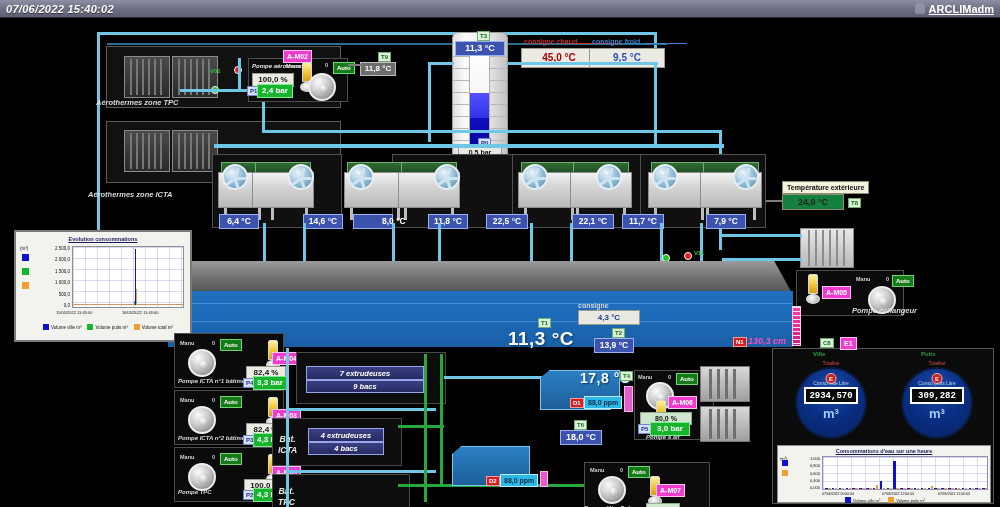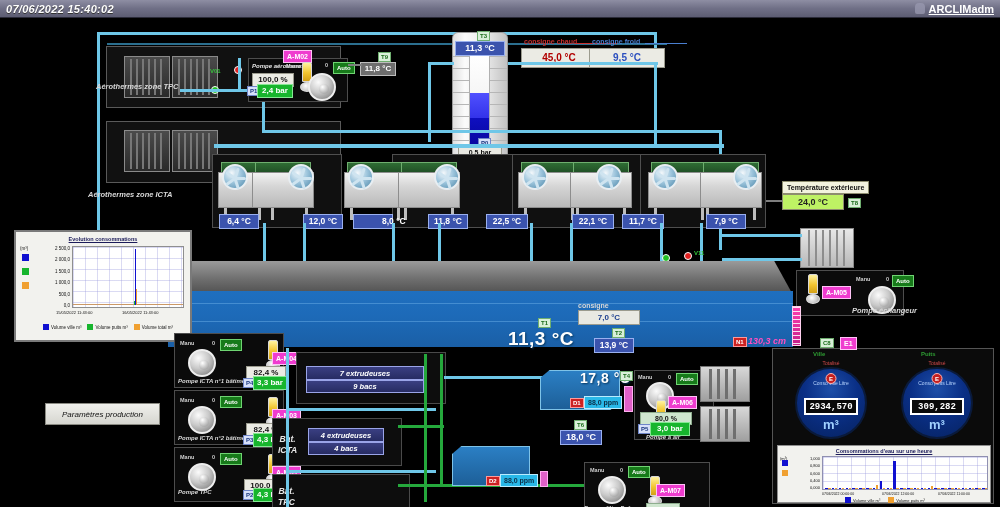--- a/index.html
+++ b/index.html
@@ -37,21 +37,21 @@
   .pipe.green { background:#25a83c; }
 
   
   .vbox {
     position:absolute; font-size:8px; font-weight:bold; color:#fff;
     background:#3a4fa8; border:1px solid #8aa0e8; text-align:center;
     padding:2px 3px; white-space:nowrap; line-height:1;
   }
   .vbox.temp { background:#3b53ad; border-color:#9ab0ef; font-size:8.5px; }
   .vbox.grey { background:#6e6e6e; border-color:#bdbdbd; }
-  .vbox.cream { background:#bef264; color:#222; border-color:#8d8d6f; }
+  .vbox.cream { background:#15803d; color:#222; border-color:#8d8d6f; }
   .vbox.white { background:#ebebe4; color:#b10000; border-color:#9b9b8e; }
   .vbox.whiteblue { background:#ebebe4; color:#2b4fbf; border-color:#9b9b8e; }
   .vbox.green { background:#17b52d; color:#fff; border:1px solid #84e793; }
   .vbox.pink { background:#e060c8; color:#fff; border:1px solid #ffb0f0; font-size:7px;}
   .vbox.pinkmag { background:#ef3ccf; color:#fff; border:1px solid #ffc4f6; font-size:7px;}
   .vbox.pale { background:#cfe6cf; color:#111; border:1px solid #8fae8f; font-size:7px;}
 
   .tagchip {
     position:absolute; font-size:6px; font-weight:bold; color:#1a6b1a;
     background:#d9f0d9; border:1px solid #6fae6f; padding:1px 2px; line-height:1;
@@ -180,21 +180,21 @@
   .gauge {
     position:absolute; width:72px; height:72px; border-radius:50%;
     background:radial-gradient(circle at 50% 30%, #1e4fa8 0%, #0a2f86 45%, #06225f 100%);
     border:2px solid #0a1a3a;
     display:flex; flex-direction:column; align-items:center; justify-content:flex-start;
   }
   .gauge .cap { font-size:5px; color:#b7d4ff; margin-top:11px; }
   .gauge .readout {
     width:54px; height:17px; background:#0a0a0a; border:2px solid #ffffff;
     color:#ffffff; font-size:9px; font-weight:bold; display:flex; align-items:center; justify-content:center;
-    margin-top:12px; font-family:"Liberation Mono", monospace;
+    margin-top:1px; font-family:"Liberation Mono", monospace;
   }
   .gauge .m3 { font-size:13px; font-weight:bold; color:#9fd0ff; margin-top:2px; }
   .gauge .bubble {
     position:absolute; top:4px; left:50%; transform:translateX(-50%);
     width:11px; height:11px; border-radius:50%; background:#c42020; border:1px solid #ffb3b3;
     color:#fff; font-size:6px; text-align:center; line-height:10px; font-weight:bold;
   }
   .gauge .sublbl { position:absolute; top:-9px; left:50%; transform:translateX(-50%);
     font-size:5px; color:#d14a4a; white-space:nowrap; }
 
@@ -270,21 +270,21 @@
       <div class="fin" style="left:35px;"></div>
   </div>
   <div class="aero" style="left:172px;top:38px;width:46px;height:42px;">
     <div class="fin" style="left:5px;"></div>
       <div class="fin" style="left:11px;"></div>
     <div class="fin" style="left:17px;"></div>
       <div class="fin" style="left:23px;"></div>
     <div class="fin" style="left:29px;"></div>
       <div class="fin" style="left:35px;"></div>
   </div>
-  <div class="smalllabel" style="left:96px;top:64px;">Aérothermes zone TPC</div>
+  <div class="smalllabel" style="left:96px;top:80px;">Aérothermes zone TPC</div>
 
   <div class="encl" style="left:106px;top:103px;width:235px;height:62px;"></div>
   <div class="aero" style="left:124px;top:112px;width:46px;height:42px;">
     <div class="fin" style="left:5px;"></div>
       <div class="fin" style="left:11px;"></div>
     <div class="fin" style="left:17px;"></div>
       <div class="fin" style="left:23px;"></div>
     <div class="fin" style="left:29px;"></div>
       <div class="fin" style="left:35px;"></div>
   </div>
@@ -463,21 +463,21 @@
   </div>
   <div class="fan" style="left:733px;top:146px;">
       <i class="fanblade" style="transform: rotate(0deg);"></i>
       <i class="fanblade" style="transform: rotate(72deg);"></i>
       <i class="fanblade" style="transform: rotate(144deg);"></i>
       <i class="fanblade" style="transform: rotate(216deg);"></i>
       <i class="fanblade" style="transform: rotate(288deg);"></i>
     </div>
 
   <div class="vbox temp" style="left:219px;top:196px;width:40px;">6,4 °C</div>
-  <div class="vbox temp" style="left:303px;top:196px;width:40px;">12,0 °C</div>
+  <div class="vbox temp" style="left:303px;top:196px;width:40px;">14,6 °C</div>
   <div class="vbox temp" style="left:353px;top:196px;width:40px;padding-left:28px;">8,0 °C</div>
   <div class="vbox temp" style="left:428px;top:196px;width:40px;">11,8 °C</div>
   <div class="vbox temp" style="left:486px;top:196px;width:42px;">22,5 °C</div>
   <div class="vbox temp" style="left:572px;top:196px;width:42px;">22,1 °C</div>
   <div class="vbox temp" style="left:622px;top:196px;width:42px;">11,7 °C</div>
   <div class="vbox temp" style="left:706px;top:196px;width:40px;">7,9 °C</div>
 
   <div class="pipe" style="left:263px;top:205px;width:3px;height:44px;"></div>
   <div class="pipe" style="left:303px;top:205px;width:3px;height:44px;"></div>
   <div class="pipe" style="left:392px;top:205px;width:3px;height:44px;"></div>
@@ -526,21 +526,21 @@
   <div class="smalllabel" style="left:852px;top:288px;text-align:center;">Pompe échangeur</div>
 
   <div id="basin">
     <div class="deck"></div>
     <div class="water"></div>
     <div class="waterline" style="top:42px;"></div>
     <div class="waterline" style="top:60px;"></div>
   </div>
 
   <div class="hdrlabel" style="left:578px;top:284px;color:#d6d6d6;">consigne</div>
-  <div class="vbox" style="left:578px;top:292px;width:62px;height:15px;background:#e9e9e2;color:#1d3f8f;border-color:#9b9b8e;font-size:8px;display:flex;align-items:center;justify-content:center;">7,0 °C</div>
+  <div class="vbox" style="left:578px;top:292px;width:62px;height:15px;background:#e9e9e2;color:#1d3f8f;border-color:#9b9b8e;font-size:8px;display:flex;align-items:center;justify-content:center;">4,3 °C</div>
 
   <div class="tagchip" style="left:538px;top:300px;">T1</div>
   <div class="bigtemp" style="left:508px;top:310px;">11,3 °C</div>
   <div class="tagchip" style="left:612px;top:310px;">T2</div>
   <div class="vbox temp" style="left:594px;top:320px;width:40px;">13,9 °C</div>
 
   <div class="levelbar" style="left:792px;top:288px;height:40px;">
       <div class="scale"></div>
     </div>
   <div class="tagchip red" style="left:733px;top:319px;">N1</div>
@@ -584,21 +584,20 @@
           <i class="legend-sq" style="background:#16b52d;"></i>
           <span>Volume puits m³</span>
         </span>
       <span style="display:flex;align-items:center;gap:2px;">
           <i class="legend-sq" style="background:#f0a030;"></i>
           <span>Volume total m³</span>
         </span>
     </div>
   </div>
 
-  <div class="btn-param" style="left:45px;top:385px;width:115px;height:22px;">Paramètres production</div>
 
   <div class="encl2" style="left:174px;top:315px;width:110px;height:55px;"></div>
   <div class="encl2" style="left:174px;top:372px;width:110px;height:55px;"></div>
   <div class="encl2" style="left:174px;top:429px;width:110px;height:55px;"></div>
 
   <div class="smalllabel" style="left:180px;top:322px;font-size:5.5px;color:#d0d0d0;font-style:normal;">Manu</div>
   <div class="smalllabel" style="left:212px;top:322px;font-size:5.5px;color:#d0d0d0;font-style:normal;">0</div>
   <div class="vbox" style="left:220px;top:321px;background:#177a1a;border-color:#6fd472;font-size:6px;">Auto</div>
   <div class="pumpcircle" style="left:188px;top:331px;">
       <div class="hub"></div>

